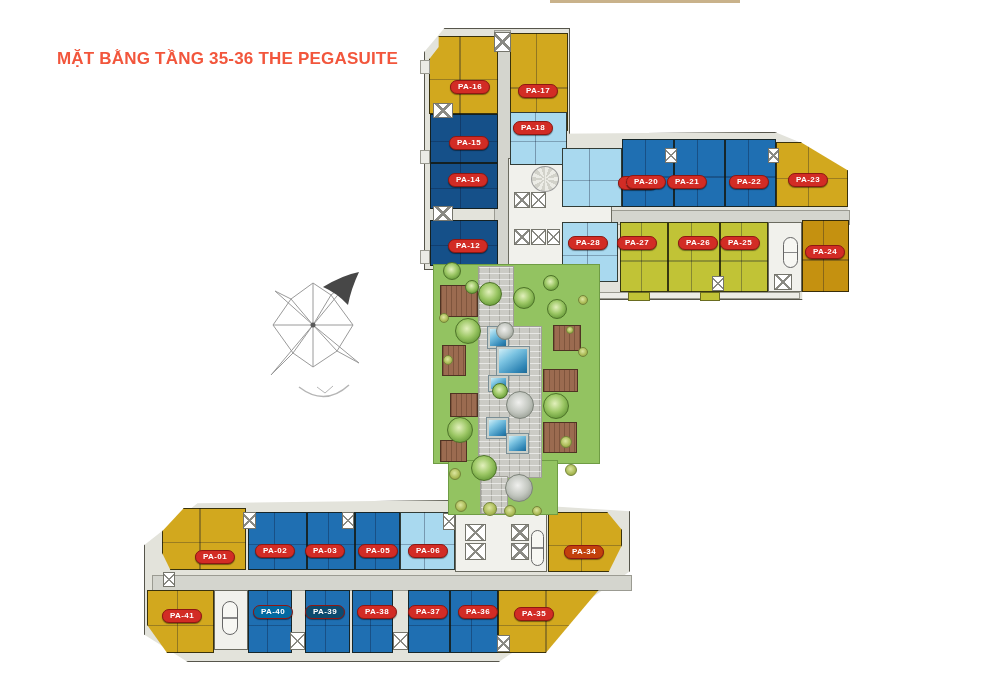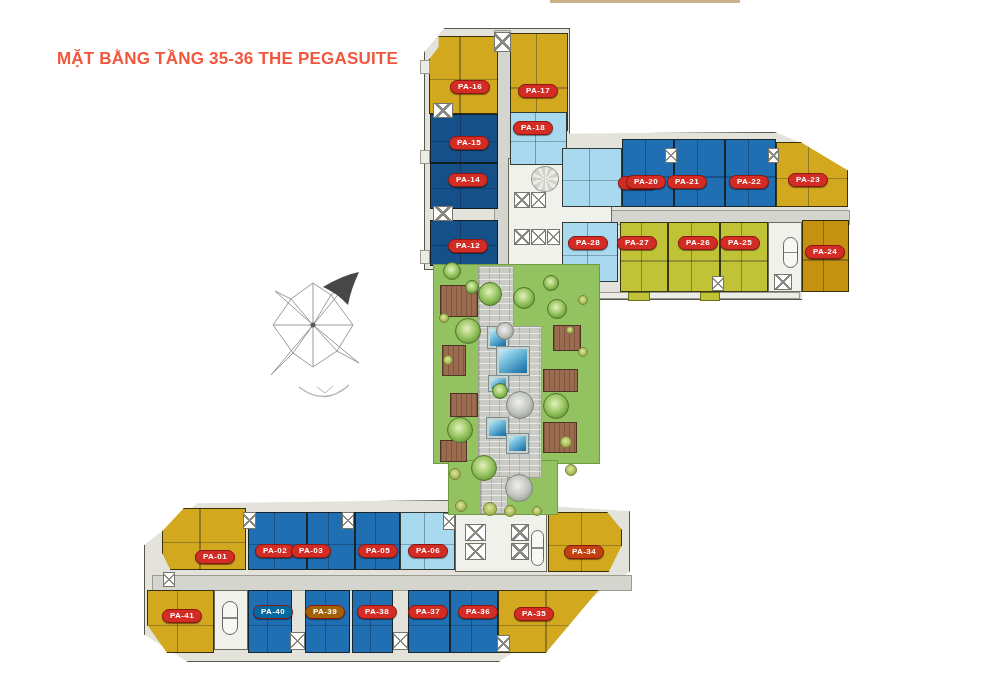--- a/index.html
+++ b/index.html
@@ -192,21 +192,21 @@
     </g>
     <circle cx="58" cy="62" r="2.5" fill="#5a5a5a"></circle>
     <path d="M68 24 Q88 12 104 9 Q96 26 93 42 Q82 30 68 24 Z" fill="#474747"></path>
     <path d="M44 124 Q70 144 94 122" stroke="#b5b5b5" stroke-width="1.5" fill="none"></path>
     <path d="M62 124 L70 130 L78 123" stroke="#b5b5b5" stroke-width="1" fill="none"></path>
   </svg>
 
   <div id="badge-layer" class="abs" style="left:0;top:0;width:1000px;height:683px;">
       <div class="badge" style="left: 215px; top: 557px; background: rgb(210, 44, 37); border: 1px solid rgb(142, 23, 18);">PA-01</div>
       <div class="badge" style="left: 275px; top: 551px; background: rgb(210, 44, 37); border: 1px solid rgb(142, 23, 18);">PA-02</div>
-      <div class="badge" style="left: 311px; top: 551px; background: rgb(210, 44, 37); border: 1px solid rgb(142, 23, 18);">PA-03</div>
+      <div class="badge" style="left: 325px; top: 551px; background: rgb(210, 44, 37); border: 1px solid rgb(142, 23, 18);">PA-03</div>
       <div class="badge" style="left: 378px; top: 551px; background: rgb(210, 44, 37); border: 1px solid rgb(142, 23, 18);">PA-05</div>
       <div class="badge" style="left: 428px; top: 551px; background: rgb(210, 44, 37); border: 1px solid rgb(142, 23, 18);">PA-06</div>
       <div class="badge" style="left: 468px; top: 246px; background: rgb(210, 44, 37); border: 1px solid rgb(142, 23, 18);">PA-12</div>
       <div class="badge" style="left: 468px; top: 180px; background: rgb(210, 44, 37); border: 1px solid rgb(142, 23, 18);">PA-14</div>
       <div class="badge" style="left: 469px; top: 143px; background: rgb(210, 44, 37); border: 1px solid rgb(142, 23, 18);">PA-15</div>
       <div class="badge" style="left: 470px; top: 87px; background: rgb(210, 44, 37); border: 1px solid rgb(142, 23, 18);">PA-16</div>
       <div class="badge" style="left: 538px; top: 91px; background: rgb(210, 44, 37); border: 1px solid rgb(142, 23, 18);">PA-17</div>
       <div class="badge" style="left: 533px; top: 128px; background: rgb(210, 44, 37); border: 1px solid rgb(142, 23, 18);">PA-18</div>
       <div class="badge" style="left: 590px; top: 183px; background: rgb(210, 44, 37); border: 1px solid rgb(142, 23, 18); margin-left: 48px;">PA-19</div>
       <div class="badge" style="left: 646px; top: 182px; background: rgb(210, 44, 37); border: 1px solid rgb(142, 23, 18);">PA-20</div>
@@ -216,18 +216,18 @@
       <div class="badge" style="left: 825px; top: 252px; background: rgb(210, 44, 37); border: 1px solid rgb(142, 23, 18);">PA-24</div>
       <div class="badge" style="left: 740px; top: 243px; background: rgb(210, 44, 37); border: 1px solid rgb(142, 23, 18);">PA-25</div>
       <div class="badge" style="left: 698px; top: 243px; background: rgb(210, 44, 37); border: 1px solid rgb(142, 23, 18);">PA-26</div>
       <div class="badge" style="left: 637px; top: 243px; background: rgb(210, 44, 37); border: 1px solid rgb(142, 23, 18);">PA-27</div>
       <div class="badge" style="left: 588px; top: 243px; background: rgb(210, 44, 37); border: 1px solid rgb(142, 23, 18);">PA-28</div>
       <div class="badge" style="left: 584px; top: 552px; background: #c2410c; border: 1px solid rgb(142, 23, 18);">PA-34</div>
       <div class="badge" style="left: 534px; top: 614px; background: rgb(210, 44, 37); border: 1px solid rgb(142, 23, 18);">PA-35</div>
       <div class="badge" style="left: 478px; top: 612px; background: rgb(210, 44, 37); border: 1px solid rgb(142, 23, 18);">PA-36</div>
       <div class="badge" style="left: 428px; top: 612px; background: rgb(210, 44, 37); border: 1px solid rgb(142, 23, 18);">PA-37</div>
       <div class="badge" style="left: 377px; top: 612px; background: rgb(210, 44, 37); border: 1px solid rgb(142, 23, 18);">PA-38</div>
-      <div class="badge" style="left: 325px; top: 612px; background: #a16207; border: 1px solid rgb(142, 23, 18);">PA-39</div>
+      <div class="badge" style="left: 325px; top: 612px; background: #0c4a6e; border: 1px solid rgb(142, 23, 18);">PA-39</div>
       <div class="badge" style="left: 273px; top: 612px; background: #0369a1; border: 1px solid rgb(142, 23, 18);">PA-40</div>
       <div class="badge" style="left: 182px; top: 616px; background: rgb(210, 44, 37); border: 1px solid rgb(142, 23, 18);">PA-41</div>
     </div>
 
 </div>
 
 </body></html>

